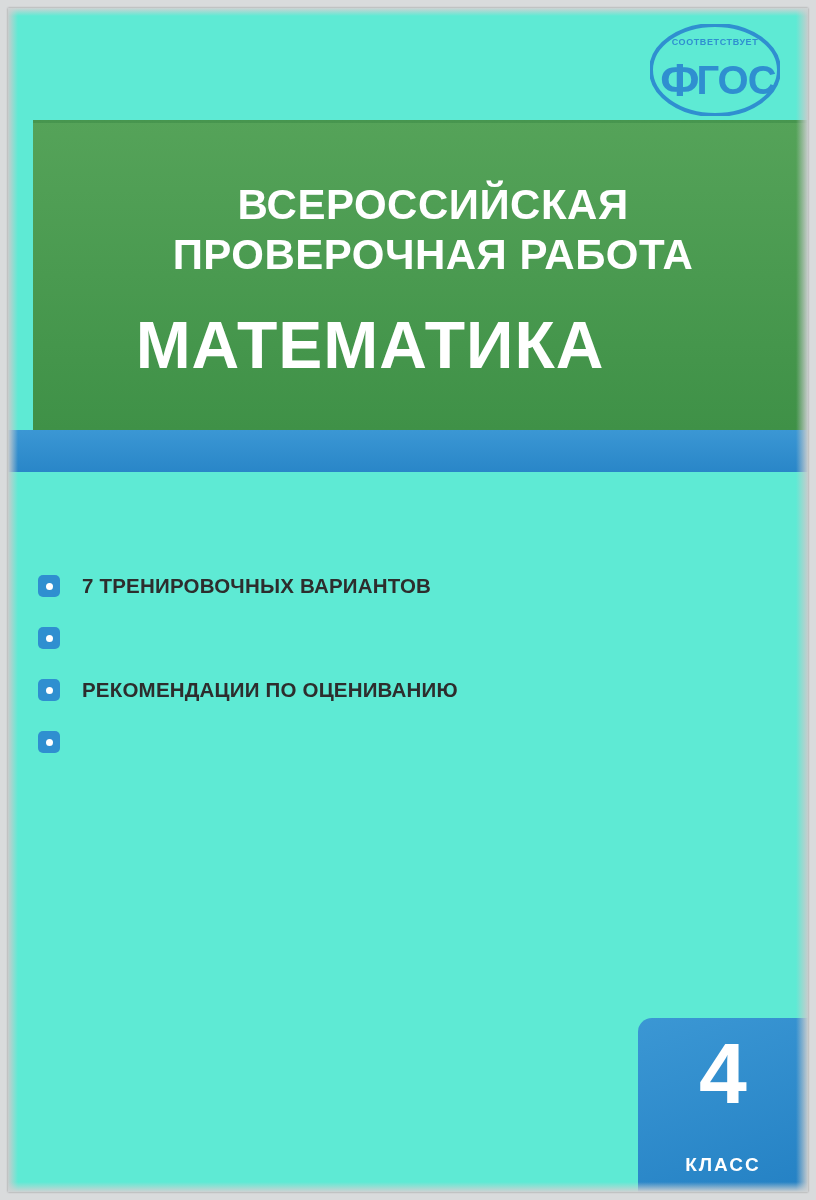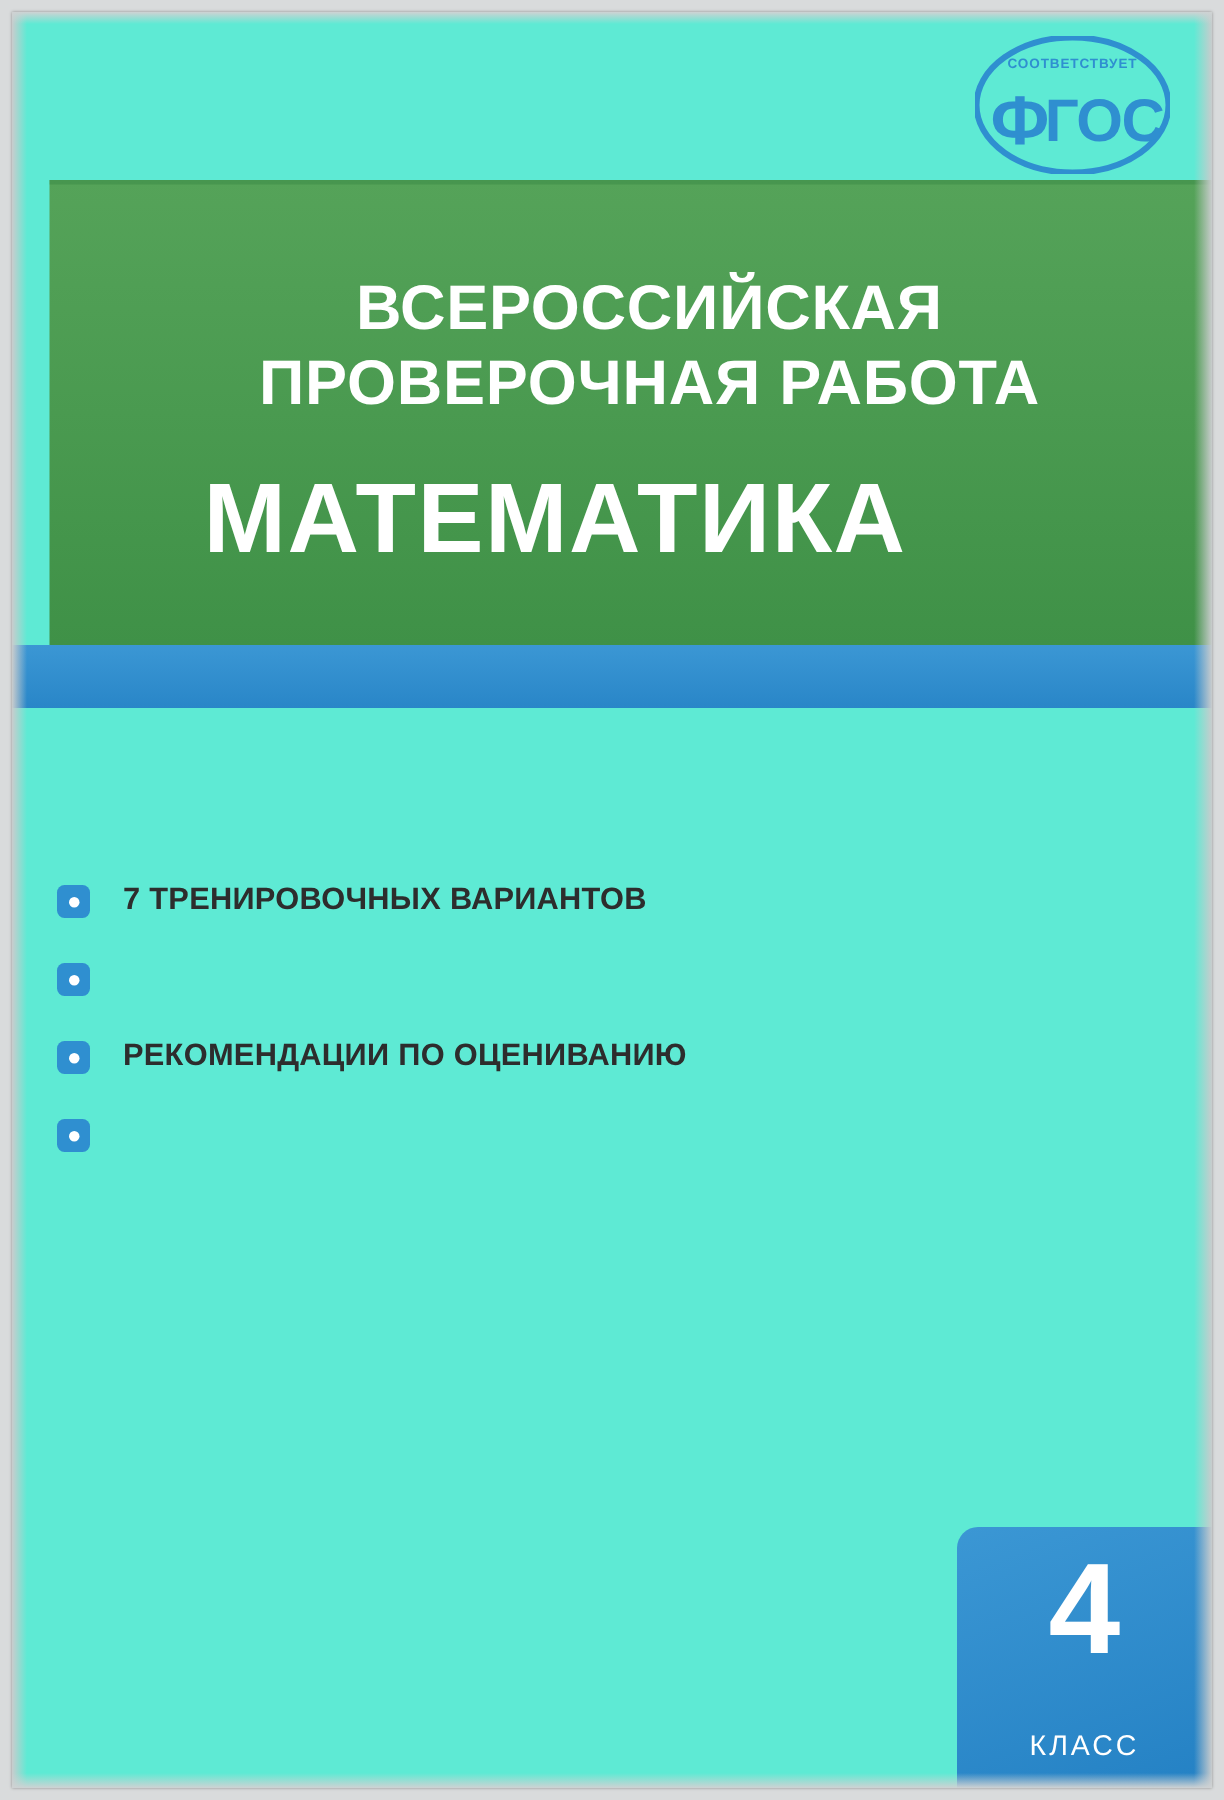--- a/index.html
+++ b/index.html
@@ -134,21 +134,21 @@
 
   
   .bullets {
     position: absolute;
     left: 30px;
     top: 552px;
     width: 700px;
   }
   .bullet-row {
     display: flex;
-    align-items: flex-end;
+    align-items: center;
     height: 52px;
   }
   .bullet-mark {
     flex: 0 0 auto;
     width: 22px;
     height: 22px;
     border-radius: 5px;
     background: #2f8fd0;
     position: relative;
     margin-right: 22px;
@@ -194,21 +194,21 @@
     color: #ffffff;
     line-height: 1;
   }
   .class-word {
     position: absolute;
     left: 0;
     bottom: 16px;
     width: 170px;
     text-align: center;
     font-size: 19px;
-    font-weight: normal;
+    font-weight: bold;
     letter-spacing: 2px;
     color: #ffffff;
     text-transform: uppercase;
   }
 </style>
 </head>
 <body>
 
 <div class="page">
   <div class="cover">

